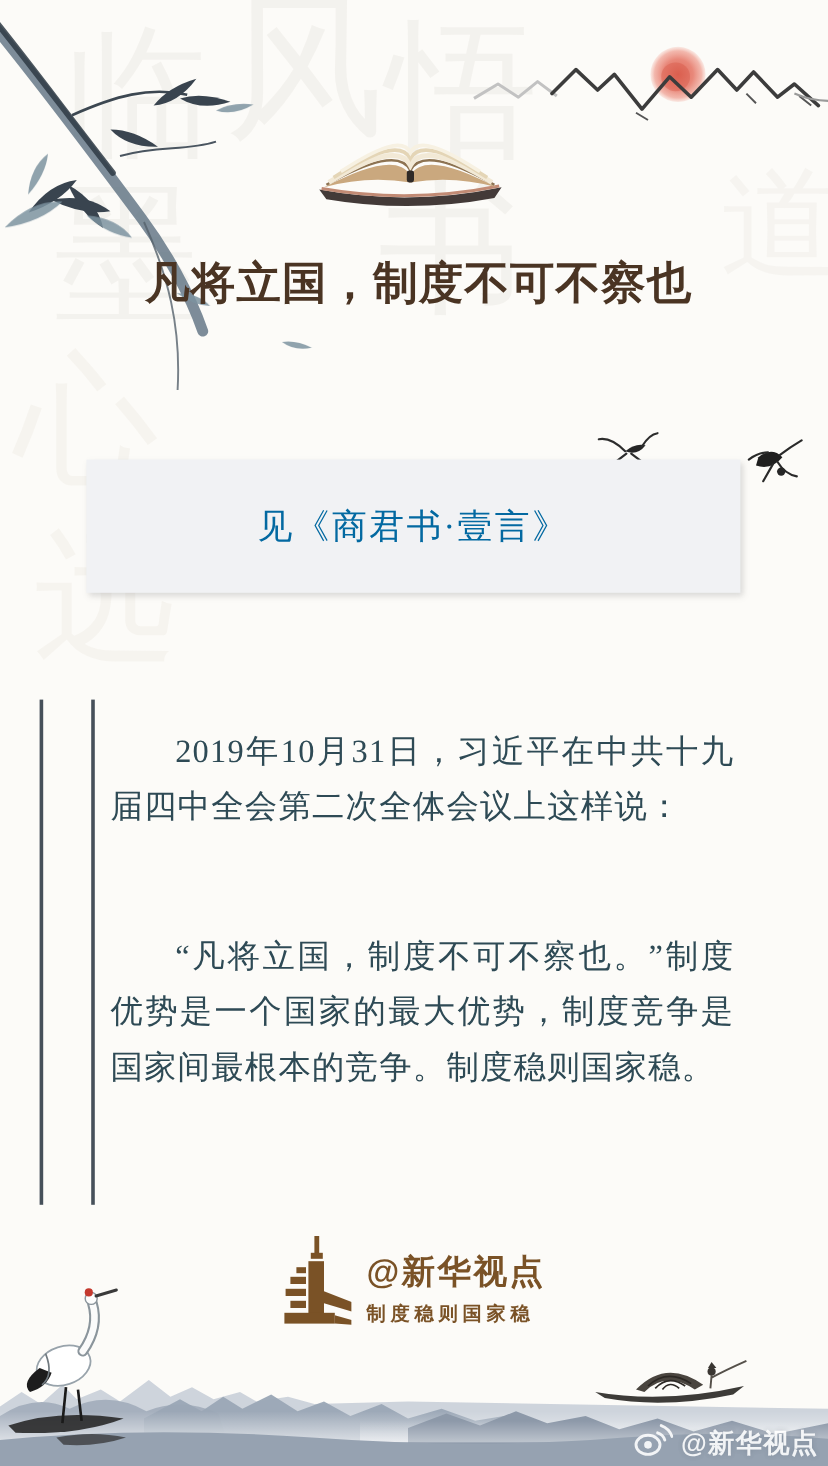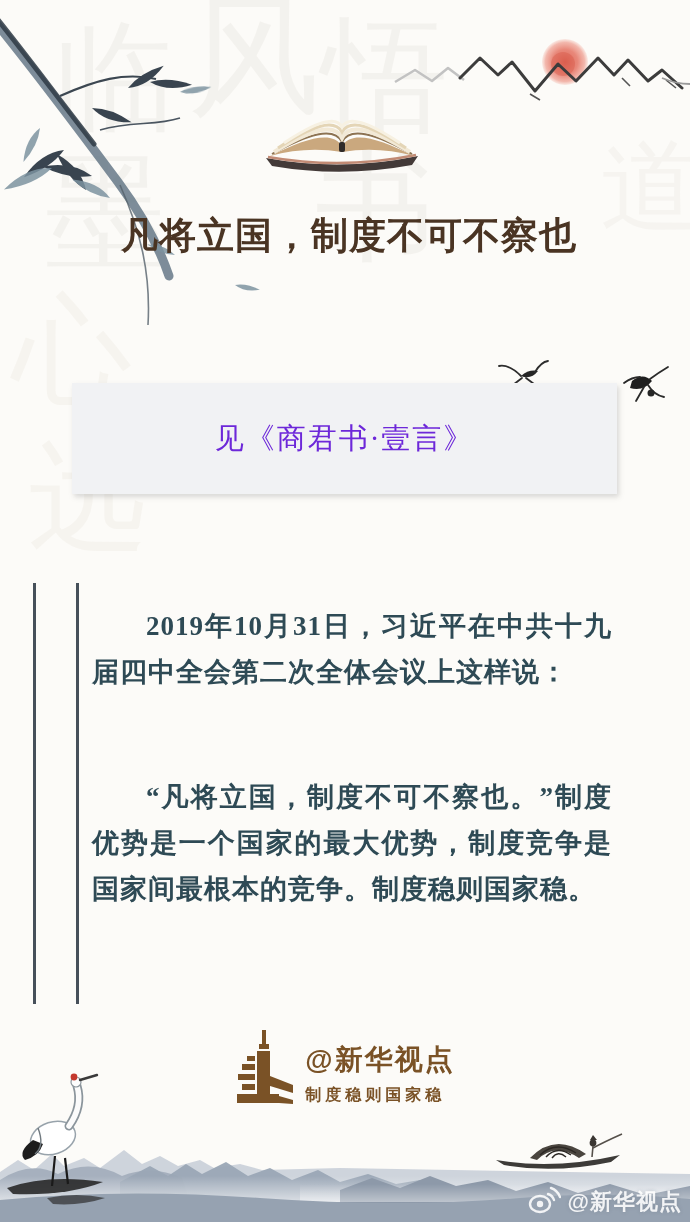--- a/index.html
+++ b/index.html
@@ -20,24 +20,24 @@
     text-align:center;font-size:37px;font-weight:bold;letter-spacing:1px;
     color:#4a3423;
   }
   
   .source-box{
     position:absolute;left:72px;top:383px;width:545px;height:111px;
     background:#f1f2f4;box-shadow:2px 3px 5px rgba(130,130,130,0.28);
     display:flex;align-items:center;justify-content:center;
   }
   .source-box span{
-    font-size:29px;letter-spacing:2px;color:#6d28d9;font-weight:500;
-  }
-  
-  .quote{position:absolute;left:0;top:583px;width:644px;height:421px;font-weight:bold;}
+    font-size:29px;letter-spacing:2px;color:#0369a1;font-weight:500;
+  }
+  
+  .quote{position:absolute;left:0;top:583px;width:644px;height:421px;}
   .rule{position:absolute;top:0;width:3px;height:421px;background:#46505a;}
   .rule1{left:33px;}
   .rule2{left:76px;}
   .para{
     position:relative;margin:0;margin-left:92px;width:520px;
     font-size:27px;line-height:46px;letter-spacing:1px;
     text-indent:2em;text-align:justify;color:#2e4a55;
   }
   .para-intro{padding-top:20px;}
   .para-body{margin-top:79px;}

